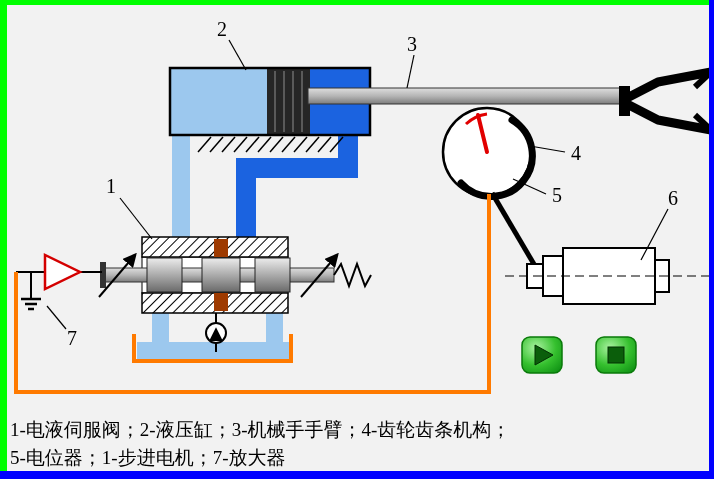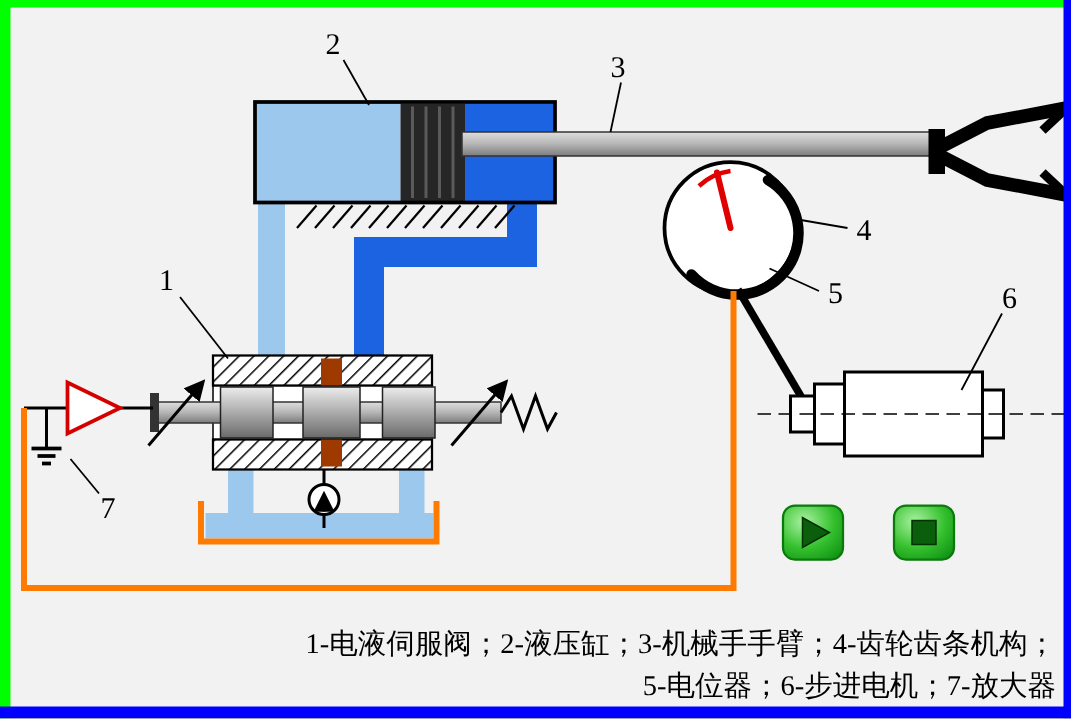--- a/index.html
+++ b/index.html
@@ -6,21 +6,21 @@
   .stage{
     position:relative;width:714px;height:479px;background:#f2f2f2;
     overflow:hidden;font-family:"Liberation Serif","DejaVu Serif",serif;
   }
   .border-top{position:absolute;left:0;top:0;width:714px;height:5px;background:#00ff00;}
   .border-left{position:absolute;left:0;top:0;width:7px;height:479px;background:#00ff00;}
   .border-bottom{position:absolute;left:0;bottom:0;width:714px;height:8px;background:#0000ff;}
   .border-right{position:absolute;right:0;top:0;width:5px;height:479px;background:#0000ff;}
   .diagram-svg{position:absolute;left:0;top:0;}
   .caption{
-    position:absolute;left:10px;right:10px;top:416px;text-align:right;
+    position:absolute;left:10px;right:10px;top:416px;text-align:left;
     color:#000;font-size:19px;line-height:28px;
   }
   .btn{cursor:pointer;}
   text{font-family:"Liberation Serif","DejaVu Serif",serif;}
 </style>
 </head>
 <body>
 
 <div class="stage">
 
@@ -176,20 +176,20 @@
       <polygon points="13,8 13,28 31,18" fill="#0B5E0B" stroke="#033003" stroke-width="1"></polygon>
     </g>
     <g class="btn" transform="translate(596,337)">
       <rect width="40" height="36" rx="8" fill="url(#gradBtn)" stroke="#0A7A0A" stroke-width="1.5"></rect>
       <rect x="12" y="10" width="16" height="16" fill="#0B5E0B" stroke="#033003" stroke-width="1"></rect>
     </g>
   </svg>
 
   <div class="caption">
     <div>1-电液伺服阀；2-液压缸；3-机械手手臂；4-齿轮齿条机构；</div>
-    <div>5-电位器；6-步进电机；7-放大器</div>
+    <div>5-电位器；1-步进电机；7-放大器</div>
   </div>
 
   <div class="border-top"></div>
   <div class="border-left"></div>
   <div class="border-right"></div>
   <div class="border-bottom"></div>
 </div>
 
 </body></html>

